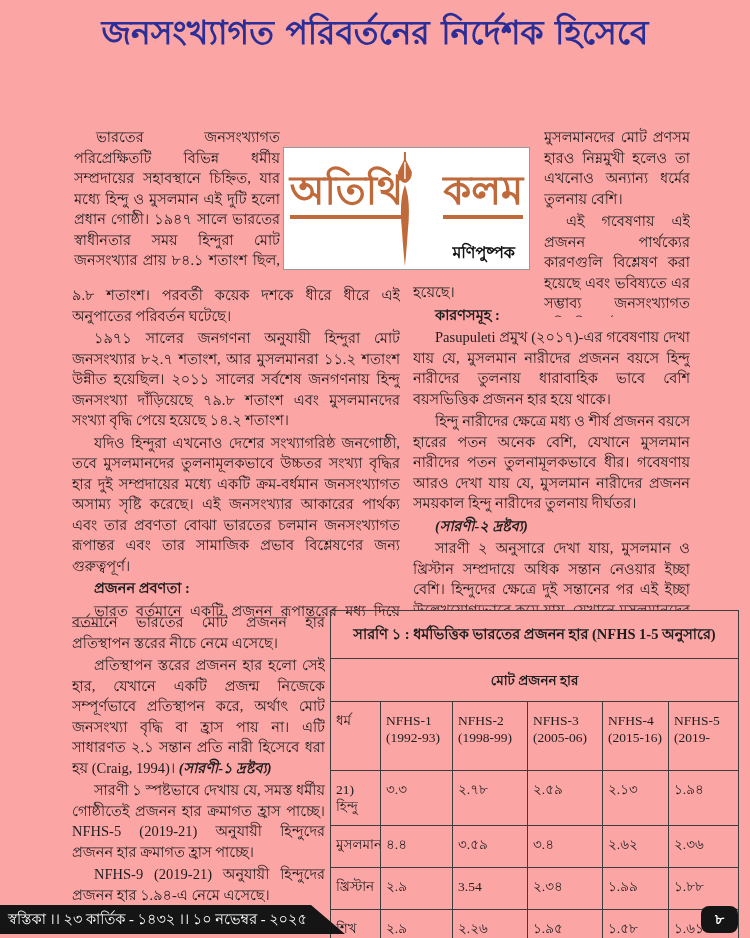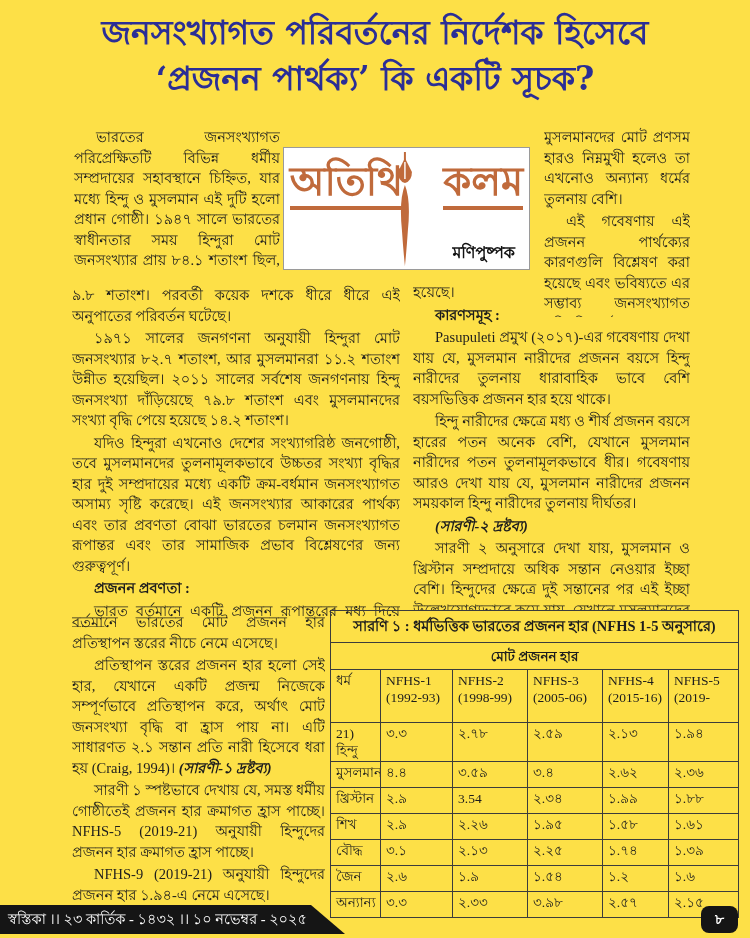--- a/index.html
+++ b/index.html
@@ -1,45 +1,45 @@
 <!DOCTYPE html>
 <html lang="bn"><head>
 <meta charset="utf-8">
 <style>
   html,body{margin:0;padding:0;background:#e8e8e8;}
-  .page{position:relative;width:750px;height:938px;background:#fde047;overflow:hidden;
+  .page{position:relative;width:750px;height:938px;background:#fca5a5;overflow:hidden;
         font-family:"Liberation Serif","DejaVu Serif",serif;color:#1d1d1d;}
   
   .title{position:absolute;top:10px;left:0;width:750px;text-align:center;
          color:#2b2e96;font-weight:bold;font-size:33px;line-height:46px;
          font-family:"DejaVu Serif","Liberation Serif",serif;}
   
   .logo-box{position:absolute;left:283px;top:147px;width:247px;height:123px;
             border:1px solid #9a9a9a;background:#fff;box-sizing:border-box;}
-  .logo-row{position:absolute;left:0;top:12px;width:100%;display:flex;justify-content:center;
+  .logo-row{position:absolute;left:0;top:21px;width:100%;display:flex;justify-content:center;
             align-items:flex-end;gap:40px;}
   .logo-word{color:#c06a3b;font-weight:bold;font-size:40px;line-height:44px;
              border-bottom:4px solid #c06a3b;padding-bottom:2px;}
   .logo-sub{position:absolute;right:14px;top:92px;color:#111;font-weight:bold;font-size:16px;}
   .pen-svg{position:absolute;left:50%;top:4px;transform:translateX(-58%);}
   
   .tb{position:absolute;font-size:14.5px;line-height:20.5px;text-align:justify;overflow:hidden;}
   .tb p{margin:0 0 2px 0;}
   .ind{text-indent:22px;}
   .hd{font-weight:bold;text-indent:22px;margin:2px 0;}
   .note{font-weight:bold;font-style:italic;}
   .lblock1{left:74px;top:127px;width:206px;height:143px;}
   .lblock2{left:72px;top:285px;width:328px;height:342px;}
   .lblock3{left:72px;top:612px;width:253px;height:293px;}
   .rblock1{left:544px;top:127px;width:146px;height:190px;}
   .rblock2{left:413px;top:282px;width:277px;height:328px;}
   
   .ftable{position:absolute;left:330px;top:610px;width:408px;border-collapse:collapse;
           table-layout:fixed;font-size:13.5px;}
-  .ftable td,.ftable th{border:1px solid #3c3c3c;padding:2px 5px;vertical-align:top;
+  .ftable td,.ftable th{border:1px solid #3c3c3c;padding:10px 5px;vertical-align:top;
           text-align:left;font-weight:normal;line-height:17px;overflow:hidden;}
   .ftable .t-title{font-weight:bold;font-size:14.5px;text-align:center;height:27px;vertical-align:middle;}
   .ftable .t-sub{font-weight:bold;text-align:center;height:22px;vertical-align:middle;}
   .ftable .hcell{height:48px;font-family:"Liberation Serif",serif;margin-left:12px;}
   .ftable tbody td{height:21px;}
   .c0{width:50px}.c1{width:72px}.c2{width:75px}.c3{width:75px}.c4{width:66px}.c5{width:70px}
   
   .footer-bar{position:absolute;left:0;top:905px;width:345px;height:29px;background:#151515;
               color:#fff;font-size:14.5px;font-weight:normal;line-height:29px;text-align:center;
               padding-right:30px;box-sizing:border-box;
@@ -48,21 +48,20 @@
               border-radius:8px;color:#fff;font-size:14px;font-weight:bold;text-align:center;
               line-height:27px;}
 </style>
 </head>
 <body>
 
 <div class="page">
 
   <div class="title">
     <div>জনসংখ্যাগত পরিবর্তনের নির্দেশক হিসেবে</div>
-    <div>‘প্রজনন পার্থক্য’ কি একটি সূচক?</div>
   </div>
 
   <div class="tb lblock1">
     <p class="ind">ভারতের জনসংখ্যাগত পরিপ্রেক্ষিতটি বিভিন্ন ধর্মীয় সম্প্রদায়ের সহাবস্থানে চিহ্নিত, যার মধ্যে হিন্দু ও মুসলমান এই দুটি হলো প্রধান গোষ্ঠী। ১৯৪৭ সালে ভারতের স্বাধীনতার সময় হিন্দুরা মোট জনসংখ্যার প্রায় ৮৪.১ শতাংশ ছিল, আর মুসলমানরা ছিল প্রায়</p>
   </div>
 
   <div class="logo-box">
     <div class="logo-row">
       <span class="logo-word">অতিথি</span>
       <span class="logo-word">কলম</span>

